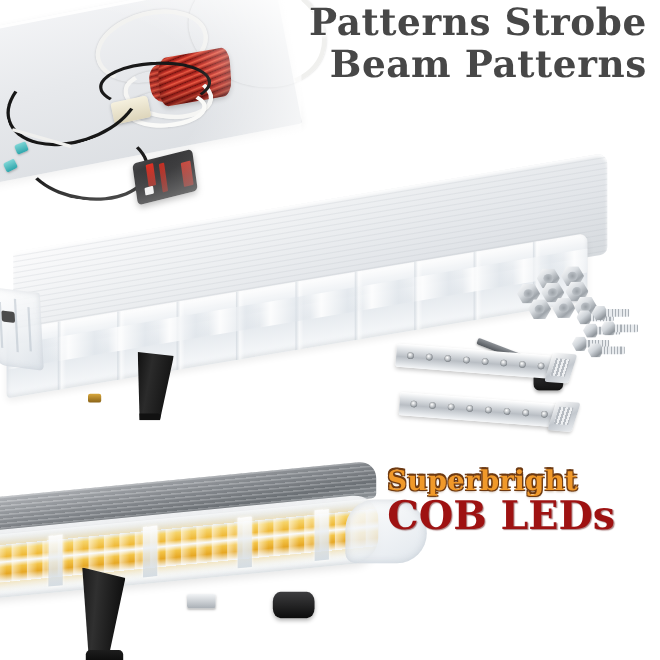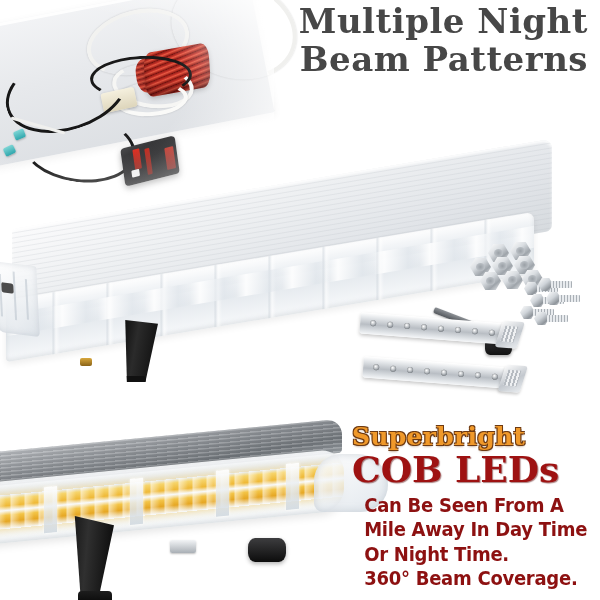--- a/index.html
+++ b/index.html
@@ -389,21 +389,21 @@
     <div class="connector">
       <div class="red1"></div>
       <div class="red2"></div>
       <div class="red3"></div>
       <div class="whitedot"></div>
     </div>
 
     <div class="fade"></div>
   </div>
 
-  <div class="headline l1">Multiple Night</div>
+  <div class="headline l1">Patterns Strobe</div>
   <div class="headline l2">Beam Patterns</div>
 
   <div class="lightbar">
     <div class="lb-top"></div>
     <div class="lb-lens"></div>
     <div class="lb-endcap">
       <div class="rib r1"></div>
       <div class="rib r2"></div>
       <div class="rib r3"></div>
       <div class="dark"></div>
@@ -487,21 +487,15 @@
     <div class="cu-endcap"></div>
     <div class="cu-bolt"></div>
     <div class="cu-rubberfoot"></div>
     <div class="cu-foot"></div>
     <div class="cu-foot2"></div>
   </div>
 
   <div class="sales">
     <div class="t-super">Superbright</div>
     <div class="t-cob">COB LEDs</div>
-    <div class="t-lines">
-      <div class="t-line">Can Be Seen From A</div>
-      <div class="t-line">Mile Away In Day Time</div>
-      <div class="t-line">Or Night Time.</div>
-      <div class="t-line">360° Beam Coverage.</div>
-    </div>
   </div>
 
 </div>
 
 </body></html>

